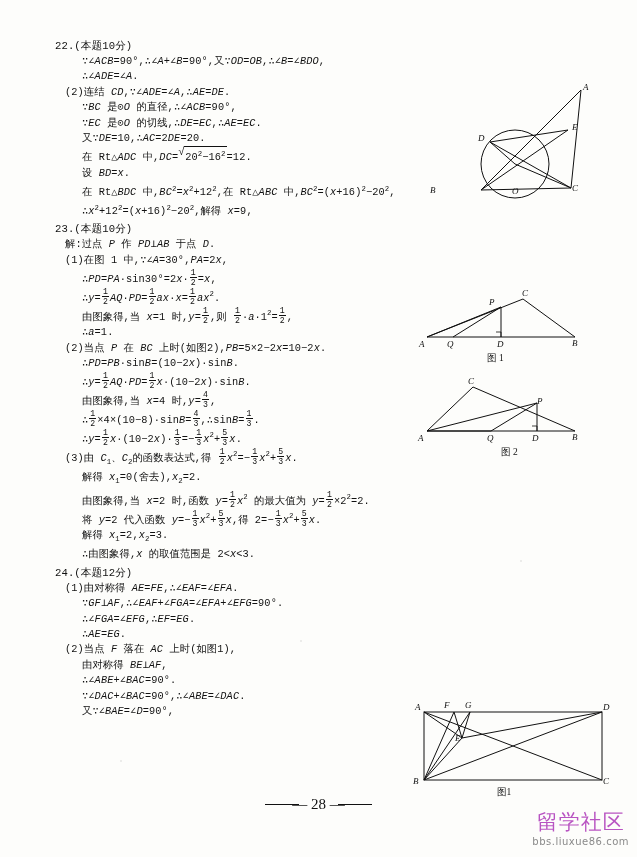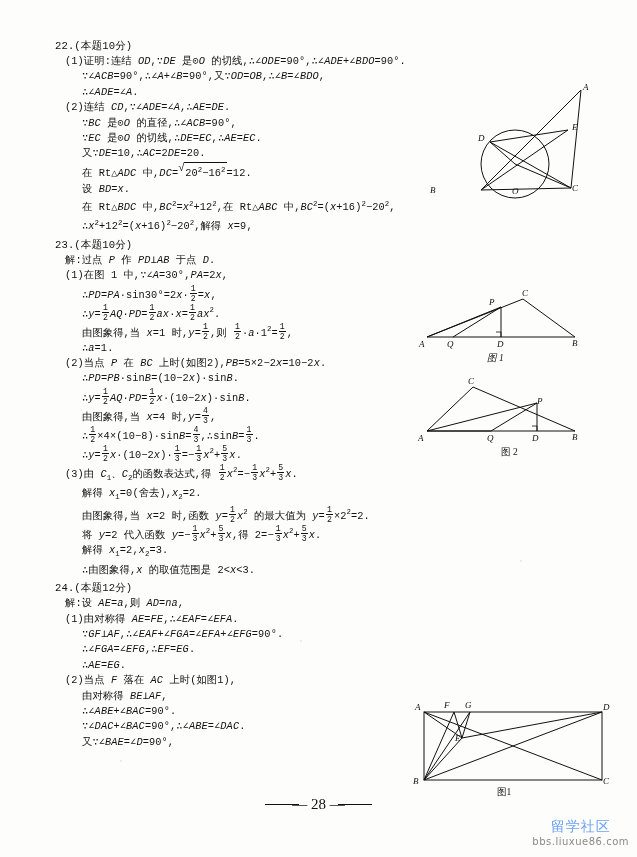--- a/index.html
+++ b/index.html
@@ -83,43 +83,42 @@
     background:#111;
   }
   .wm{
     position:absolute;
     right:8px;
     bottom:10px;
     text-align:center;
     color:#7d7d7d;
   }
   .wm .wm1{
-    font-size:14px;
-    color:#3b82f6;
+    font-size:21px;
+    color:#a21caf;
     letter-spacing:1px;
     font-family:Liberation Mono, monospace;
     opacity:.75;
   }
   .wm .wm2{
     font-size:10px;
     color:#8a8a8a;
     font-family:"DejaVu Sans", sans-serif;
     letter-spacing:.5px;
   }
   .speck{position:absolute;background:#cfcfcf;border-radius:50%;opacity:.5;}
 </style>
 </head>
 <body>
 
 <div class="page">
 
   <div class="col">
 
     <div class="line hdr ind0">22.(本题10分)</div>
-    <div class="line ind1">(1)证明:连结 <span class="it">OD</span>,∵<span class="it">DE</span> 是⊙<span class="it">O</span> 的切线,∴∠<span class="it">ODE</span>=90°,∴∠<span class="it">ADE</span>+∠<span class="it">BDO</span>=90°.</div>
     <div class="line ind2">∵∠<span class="it">ACB</span>=90°,∴∠<span class="it">A</span>+∠<span class="it">B</span>=90°,又∵<span class="it">OD</span>=<span class="it">OB</span>,∴∠<span class="it">B</span>=∠<span class="it">BDO</span>,</div>
     <div class="line ind2">∴∠<span class="it">ADE</span>=∠<span class="it">A</span>.</div>
     <div class="line ind1">(2)连结 <span class="it">CD</span>,∵∠<span class="it">ADE</span>=∠<span class="it">A</span>,∴<span class="it">AE</span>=<span class="it">DE</span>.</div>
     <div class="line ind2">∵<span class="it">BC</span> 是⊙<span class="it">O</span> 的直径,∴∠<span class="it">ACB</span>=90°,</div>
     <div class="line ind2">∵<span class="it">EC</span> 是⊙<span class="it">O</span> 的切线,∴<span class="it">DE</span>=<span class="it">EC</span>,∴<span class="it">AE</span>=<span class="it">EC</span>.</div>
     <div class="line ind2">又∵<span class="it">DE</span>=10,∴<span class="it">AC</span>=2<span class="it">DE</span>=20.</div>
     <div class="line ind2">在 Rt△<span class="it">ADC</span> 中,<span class="it">DC</span>=<span class="rad"><span>20<span class="sup">2</span>−16<span class="sup">2</span></span></span>=12.</div>
     <div class="line ind2">设 <span class="it">BD</span>=<span class="it">x</span>.</div>
     <div class="line ind2">在 Rt△<span class="it">BDC</span> 中,<span class="it">BC</span><span class="sup">2</span>=<span class="it">x</span><span class="sup">2</span>+12<span class="sup">2</span>,在 Rt△<span class="it">ABC</span> 中,<span class="it">BC</span><span class="sup">2</span>=(<span class="it">x</span>+16)<span class="sup">2</span>−20<span class="sup">2</span>,</div>
     <div class="line ind2">∴<span class="it">x</span><span class="sup">2</span>+12<span class="sup">2</span>=(<span class="it">x</span>+16)<span class="sup">2</span>−20<span class="sup">2</span>,解得 <span class="it">x</span>=9,</div>
@@ -138,21 +137,20 @@
     <div class="line ind2">∴<span class="frac"><span class="num">1</span><span class="den">2</span></span>×4×(10−8)·sin<span class="it">B</span>=<span class="frac"><span class="num">4</span><span class="den">3</span></span>,∴sin<span class="it">B</span>=<span class="frac"><span class="num">1</span><span class="den">3</span></span>.</div>
     <div class="line ind2">∴<span class="it">y</span>=<span class="frac"><span class="num">1</span><span class="den">2</span></span><span class="it">x</span>·(10−2<span class="it">x</span>)·<span class="frac"><span class="num">1</span><span class="den">3</span></span>=−<span class="frac"><span class="num">1</span><span class="den">3</span></span><span class="it">x</span><span class="sup">2</span>+<span class="frac"><span class="num">5</span><span class="den">3</span></span><span class="it">x</span>.</div>
     <div class="line ind1">(3)由 <span class="it">C</span><span class="sub">1</span>、<span class="it">C</span><span class="sub">2</span>的函数表达式,得 <span class="frac"><span class="num">1</span><span class="den">2</span></span><span class="it">x</span><span class="sup">2</span>=−<span class="frac"><span class="num">1</span><span class="den">3</span></span><span class="it">x</span><span class="sup">2</span>+<span class="frac"><span class="num">5</span><span class="den">3</span></span><span class="it">x</span>.</div>
     <div class="line ind2">解得 <span class="it">x</span><span class="sub">1</span>=0(舍去),<span class="it">x</span><span class="sub">2</span>=2.</div>
     <div class="line ind2">由图象得,当 <span class="it">x</span>=2 时,函数 <span class="it">y</span>=<span class="frac"><span class="num">1</span><span class="den">2</span></span><span class="it">x</span><span class="sup">2</span> 的最大值为 <span class="it">y</span>=<span class="frac"><span class="num">1</span><span class="den">2</span></span>×2<span class="sup">2</span>=2.</div>
     <div class="line ind2">将 <span class="it">y</span>=2 代入函数 <span class="it">y</span>=−<span class="frac"><span class="num">1</span><span class="den">3</span></span><span class="it">x</span><span class="sup">2</span>+<span class="frac"><span class="num">5</span><span class="den">3</span></span><span class="it">x</span>,得 2=−<span class="frac"><span class="num">1</span><span class="den">3</span></span><span class="it">x</span><span class="sup">2</span>+<span class="frac"><span class="num">5</span><span class="den">3</span></span><span class="it">x</span>.</div>
     <div class="line ind2">解得 <span class="it">x</span><span class="sub">1</span>=2,<span class="it">x</span><span class="sub">2</span>=3.</div>
     <div class="line ind2">∴由图象得,<span class="it">x</span> 的取值范围是 2&lt;<span class="it">x</span>&lt;3.</div>
 
     <div class="line hdr ind0">24.(本题12分)</div>
-    <div class="line ind1">解:设 <span class="it">AE</span>=<span class="it">a</span>,则 <span class="it">AD</span>=<span class="it">na</span>,</div>
     <div class="line ind1">(1)由对称得 <span class="it">AE</span>=<span class="it">FE</span>,∴∠<span class="it">EAF</span>=∠<span class="it">EFA</span>.</div>
     <div class="line ind2">∵<span class="it">GF</span>⊥<span class="it">AF</span>,∴∠<span class="it">EAF</span>+∠<span class="it">FGA</span>=∠<span class="it">EFA</span>+∠<span class="it">EFG</span>=90°.</div>
     <div class="line ind2">∴∠<span class="it">FGA</span>=∠<span class="it">EFG</span>,∴<span class="it">EF</span>=<span class="it">EG</span>.</div>
     <div class="line ind2">∴<span class="it">AE</span>=<span class="it">EG</span>.</div>
     <div class="line ind1">(2)当点 <span class="it">F</span> 落在 <span class="it">AC</span> 上时(如图1),</div>
     <div class="line ind2">由对称得 <span class="it">BE</span>⊥<span class="it">AF</span>,</div>
     <div class="line ind2">∴∠<span class="it">ABE</span>+∠<span class="it">BAC</span>=90°.</div>
     <div class="line ind2">∵∠<span class="it">DAC</span>+∠<span class="it">BAC</span>=90°,∴∠<span class="it">ABE</span>=∠<span class="it">DAC</span>.</div>
     <div class="line ind2">又∵∠<span class="it">BAE</span>=∠<span class="it">D</span>=90°,</div>
   </div>
@@ -188,21 +186,21 @@
       <path d="M38,52 L38,52"></path>
       <path d="M81,47 L86,47 L86,52" stroke-width="0.8"></path>
     </g>
   </svg>
   <div class="lbl" style="left:489px;top:297px;">P</div>
   <div class="lbl" style="left:522px;top:288px;">C</div>
   <div class="lbl" style="left:419px;top:339px;">A</div>
   <div class="lbl" style="left:447px;top:339px;">Q</div>
   <div class="lbl" style="left:497px;top:339px;">D</div>
   <div class="lbl" style="left:572px;top:338px;">B</div>
-  <div class="figcap" style="left:487px;top:352px;font-style:italic;">图 1</div>
+  <div class="figcap" style="left:487px;top:352px;">图 1</div>
 
   <svg class="fig" style="left:415px;top:375px;" width="175" height="66" viewBox="0 0 175 66">
     <g fill="none" stroke="#111" stroke-width="1">
       <path d="M12,56 L160,56"></path>
       <path d="M12,56 L58,12"></path>
       <path d="M58,12 L160,56"></path>
       <path d="M12,56 L122,28"></path>
       <path d="M122,28 L122,56"></path>
       <path d="M12,56 L76,56"></path>
       <path d="M76,56 L122,28"></path>

